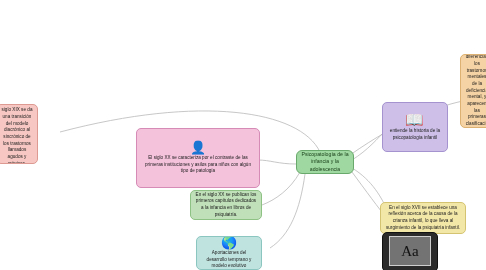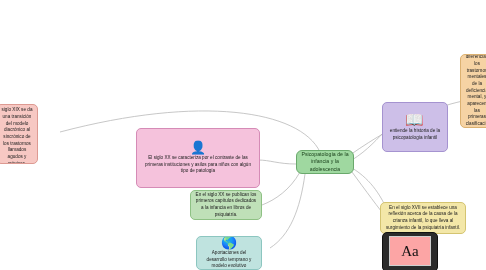--- a/index.html
+++ b/index.html
@@ -68,21 +68,21 @@
   .n-green { background: #bfe0b8; border-color: #8ec184; }
   .n-teal  { background: #bfe3df; border-color: #8cc6c0; }
   .n-yellow{ background: #f3e7a8; border-color: #d4c471; }
   .n-orange{ background: #f6d3a4; border-color: #dcb171; }
   .n-dark  { background: #2b2b2b; border-color: #111; }
   .book-icon { font-size: 15px; line-height: 1; }
   .person-icon { font-size: 13px; line-height: 1; }
   .globe-icon { font-size: 13px; line-height: 1; }
   .aa-box {
     width: 40px; height: 30px;
-    background: #fca5a5;
+    background: #737373;
     border: 1px solid #cfcfcf;
     display: flex;
     align-items: center;
     justify-content: center;
     color: #111;
     font-size: 15px;
     font-family: "Liberation Serif", serif;
     margin-bottom: 2px;
   }
 </style>

